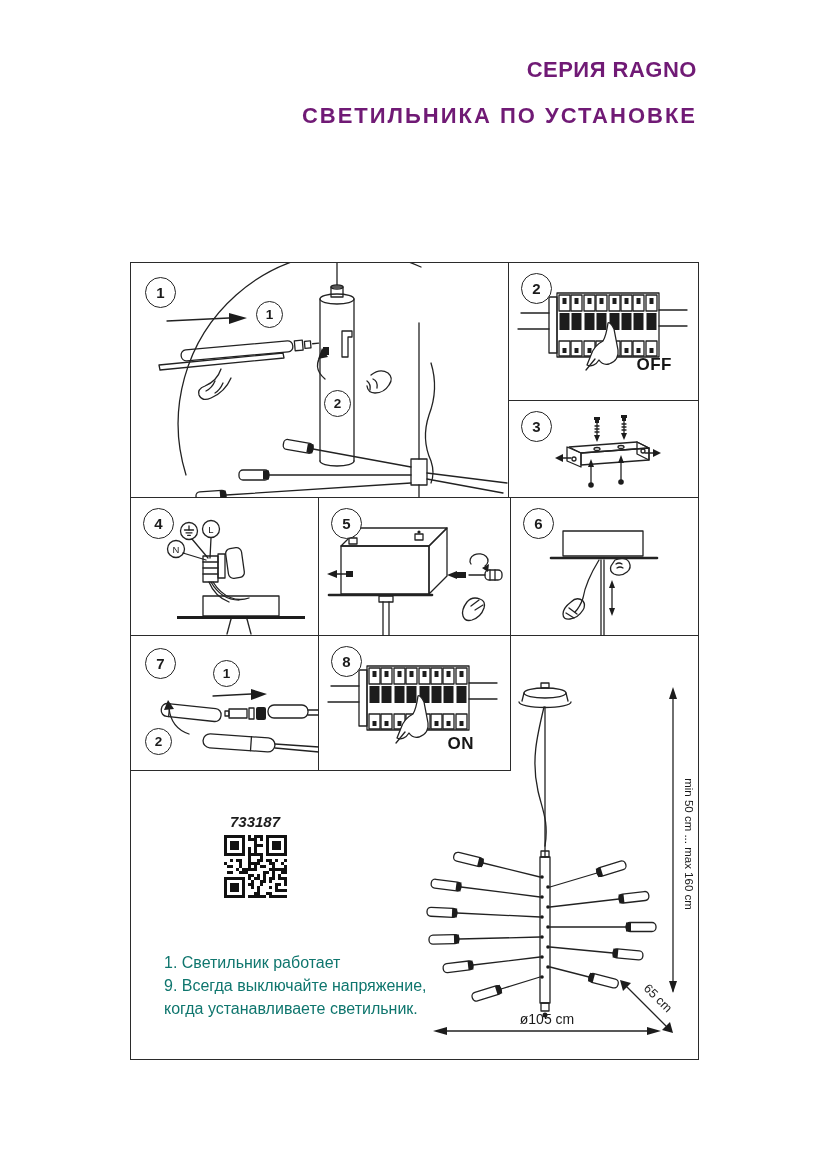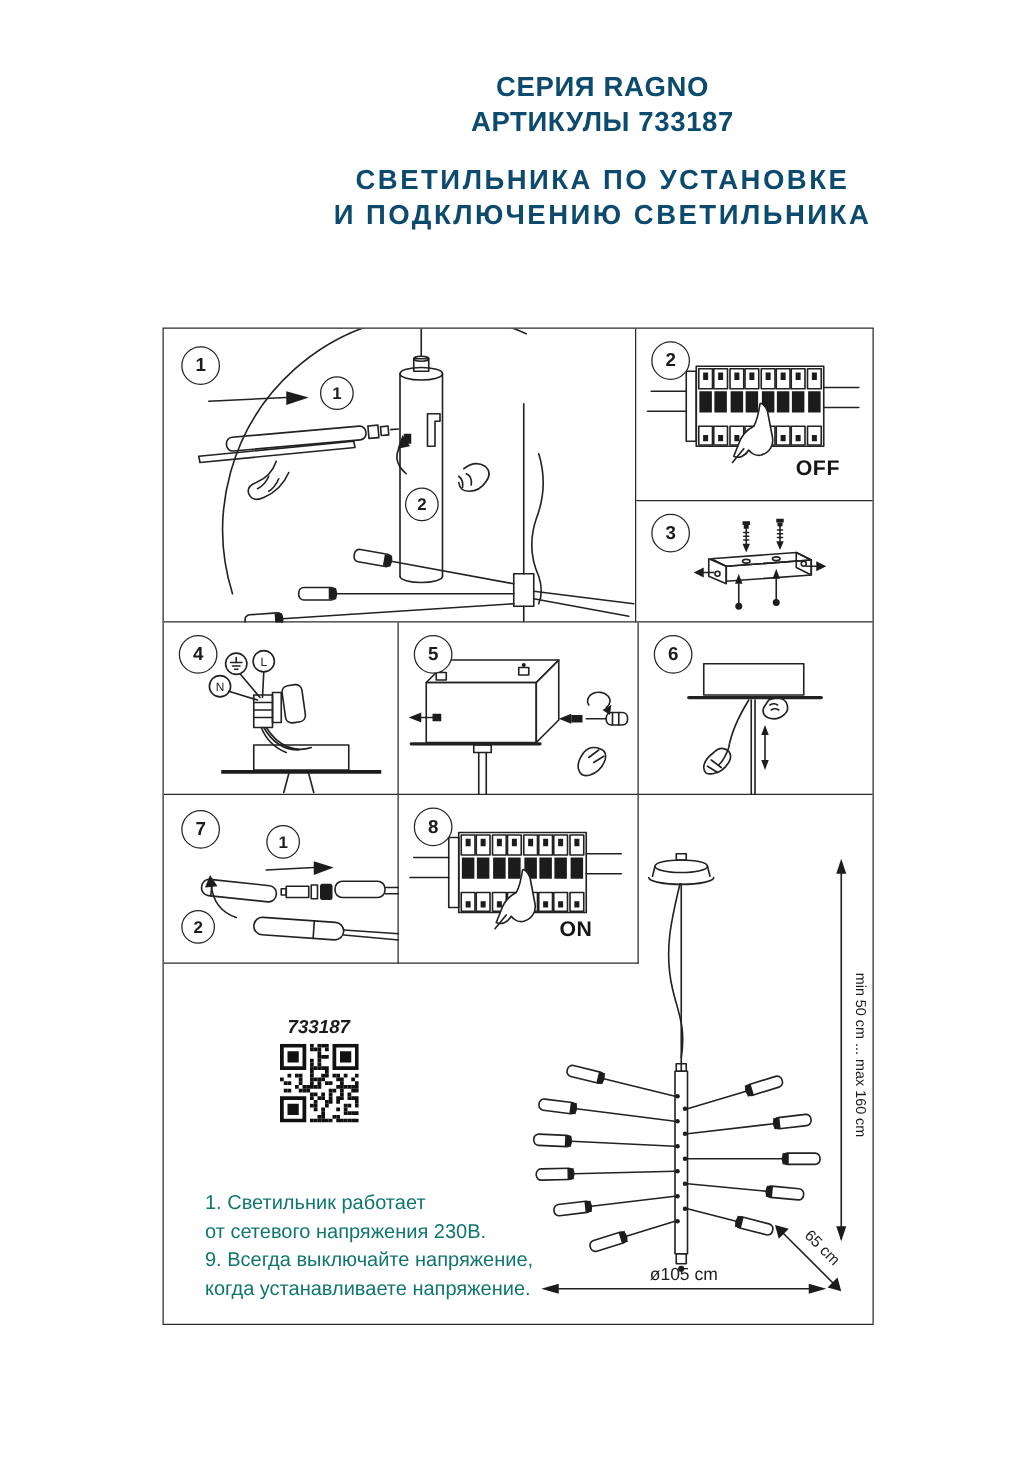--- a/index.html
+++ b/index.html
@@ -1,17 +1,17 @@
 <!DOCTYPE html>
 <html><head>
 <meta charset="utf-8">
 <style>
   html,body{margin:0;padding:0;background:#fff;}
   body{width:826px;height:1169px;position:relative;font-family:"Liberation Sans",sans-serif;color:#1c1c1c;}
-  .hdr{position:absolute;right:129px;top:56px;text-align:center;font-weight:bold;color:#0c4a6e;}
+  .hdr{position:absolute;right:129px;top:56px;text-align:right;font-weight:bold;color:#701a75;}
   .hdr .l{font-size:22px;line-height:28px;letter-spacing:0.5px;}
   .hdr .gap{height:18px;}
   .hdr .l2{font-size:22px;line-height:28px;letter-spacing:2px;}
   .grid{position:absolute;left:130px;top:262px;width:567px;height:796px;border:1.5px solid #2b2b2b;box-sizing:content-box;}
   .panel{position:absolute;box-sizing:border-box;}
   .br{border-right:1.4px solid #2b2b2b;}
   .bb{border-bottom:1.4px solid #2b2b2b;}
   .panel svg{position:absolute;left:0;top:0;}
   .num{position:absolute;width:29px;height:29px;border:1.4px solid #242424;border-radius:50%;
        display:flex;align-items:center;justify-content:center;font-size:15px;font-weight:bold;background:#fff;z-index:3;}
@@ -24,24 +24,22 @@
   .ln2{stroke:#222;fill:none;stroke-width:2.6;stroke-linecap:round;}
   .fl{fill:#1c1c1c;stroke:none;}
   .wfl{fill:#fff;stroke:#222;stroke-width:1.3;stroke-linejoin:round;}
   .svgtxt{fill:#1b1b1b;stroke:none;font-family:"Liberation Sans",sans-serif;}
 </style>
 </head>
 <body>
 
 <div class="hdr">
   <div class="l">СЕРИЯ RAGNO</div>
-  <div class="l">АРТИКУЛЫ 733187</div>
   <div class="gap"></div>
   <div class="l2">СВЕТИЛЬНИКА ПО УСТАНОВКЕ</div>
-  <div class="l2">И ПОДКЛЮЧЕНИЮ СВЕТИЛЬНИКА</div>
 </div>
 
 <div class="grid">
 
   <div class="panel br bb" style="left:0;top:0;width:378px;height:235px;">
     <div class="num" style="left:14px;top:14px;">1</div>
     <div class="num subnum" style="left:125px;top:38px;">1</div>
     <div class="num subnum" style="left:193px;top:127px;">2</div>
     <svg width="378" height="235" viewBox="0 0 378 235">
       <path class="ln" d="M290,4 A172,172 0 0 0 55,212"></path>
@@ -152,21 +150,21 @@
           <rect class="ln" x="124" y="78" width="11" height="15"></rect>
             <rect class="fl" x="127.5" y="85" width="4" height="5"></rect>
           <rect class="ln" x="137" y="78" width="11" height="15"></rect>
             <rect class="fl" x="140.5" y="85" width="4" height="5"></rect>
           <path class="wfl" d="M99 60 c-1 7 -2 13 -5 18 c-6 3 -10 8 -12 14 l-4 10 c4 2 9 0 12 -5 c2 3 6 5 10 4 c7 -2 10 -8 9 -14 l-4 -21 c-2 -5 -5 -7 -6 -6 z"></path>
           <path class="ln" d="M86 96 l-9 11"></path>
         </g>
       </defs>
       <use href="#breaker"></use>
     </svg>
-    <div class="switch-label" style="right:26px;top:102px;">OFF</div>
+    <div class="switch-label" style="right:26px;top:92px;">OFF</div>
   </div>
 
   <div class="panel bb" style="left:378px;top:138px;width:189px;height:97px;">
     <div class="num" style="left:12px;top:10px;">3</div>
     <svg width="189" height="97" viewBox="0 0 189 97">
       <polygon class="ln" points="60,46 128,41 140,47 72,52"></polygon>
       <polygon class="ln" points="72,52 140,47 140,59 72,64"></polygon>
       <polygon class="ln" points="58,46 72,52 72,66 58,60"></polygon>
       <polygon class="ln" points="128,41 140,47 140,59 128,53"></polygon>
       <circle class="ln" cx="65" cy="58" r="2"></circle>
@@ -473,23 +471,22 @@
         <rect x="45" y="3" width="15" height="15" fill="#fff"></rect>
         <rect x="48" y="6" width="9" height="9" fill="#111"></rect>
         <rect x="0" y="42" width="21" height="21" fill="#111"></rect>
         <rect x="3" y="45" width="15" height="15" fill="#fff"></rect>
         <rect x="6" y="48" width="9" height="9" fill="#111"></rect>
       </svg>
   </div>
 
   <div class="notes">
     <div>1. Светильник работает</div>
-    <div>от сетевого напряжения 230В.</div>
     <div>9. Всегда выключайте напряжение,</div>
-    <div>когда устанавливаете напряжение.</div>
+    <div>когда устанавливаете светильник.</div>
   </div>
 
   <svg style="position:absolute;left:290px;top:418px;" width="277" height="372" viewBox="0 0 277 372">
     <defs>
       <g id="lampL">
           <rect class="ln" x="-30" y="-4.5" width="30" height="9" rx="4"></rect>
           <rect class="fl" x="-5" y="-4.5" width="5" height="9"></rect>
         </g>
       <g id="lampR">
           <rect class="ln" x="0" y="-4.5" width="30" height="9" rx="4"></rect>

